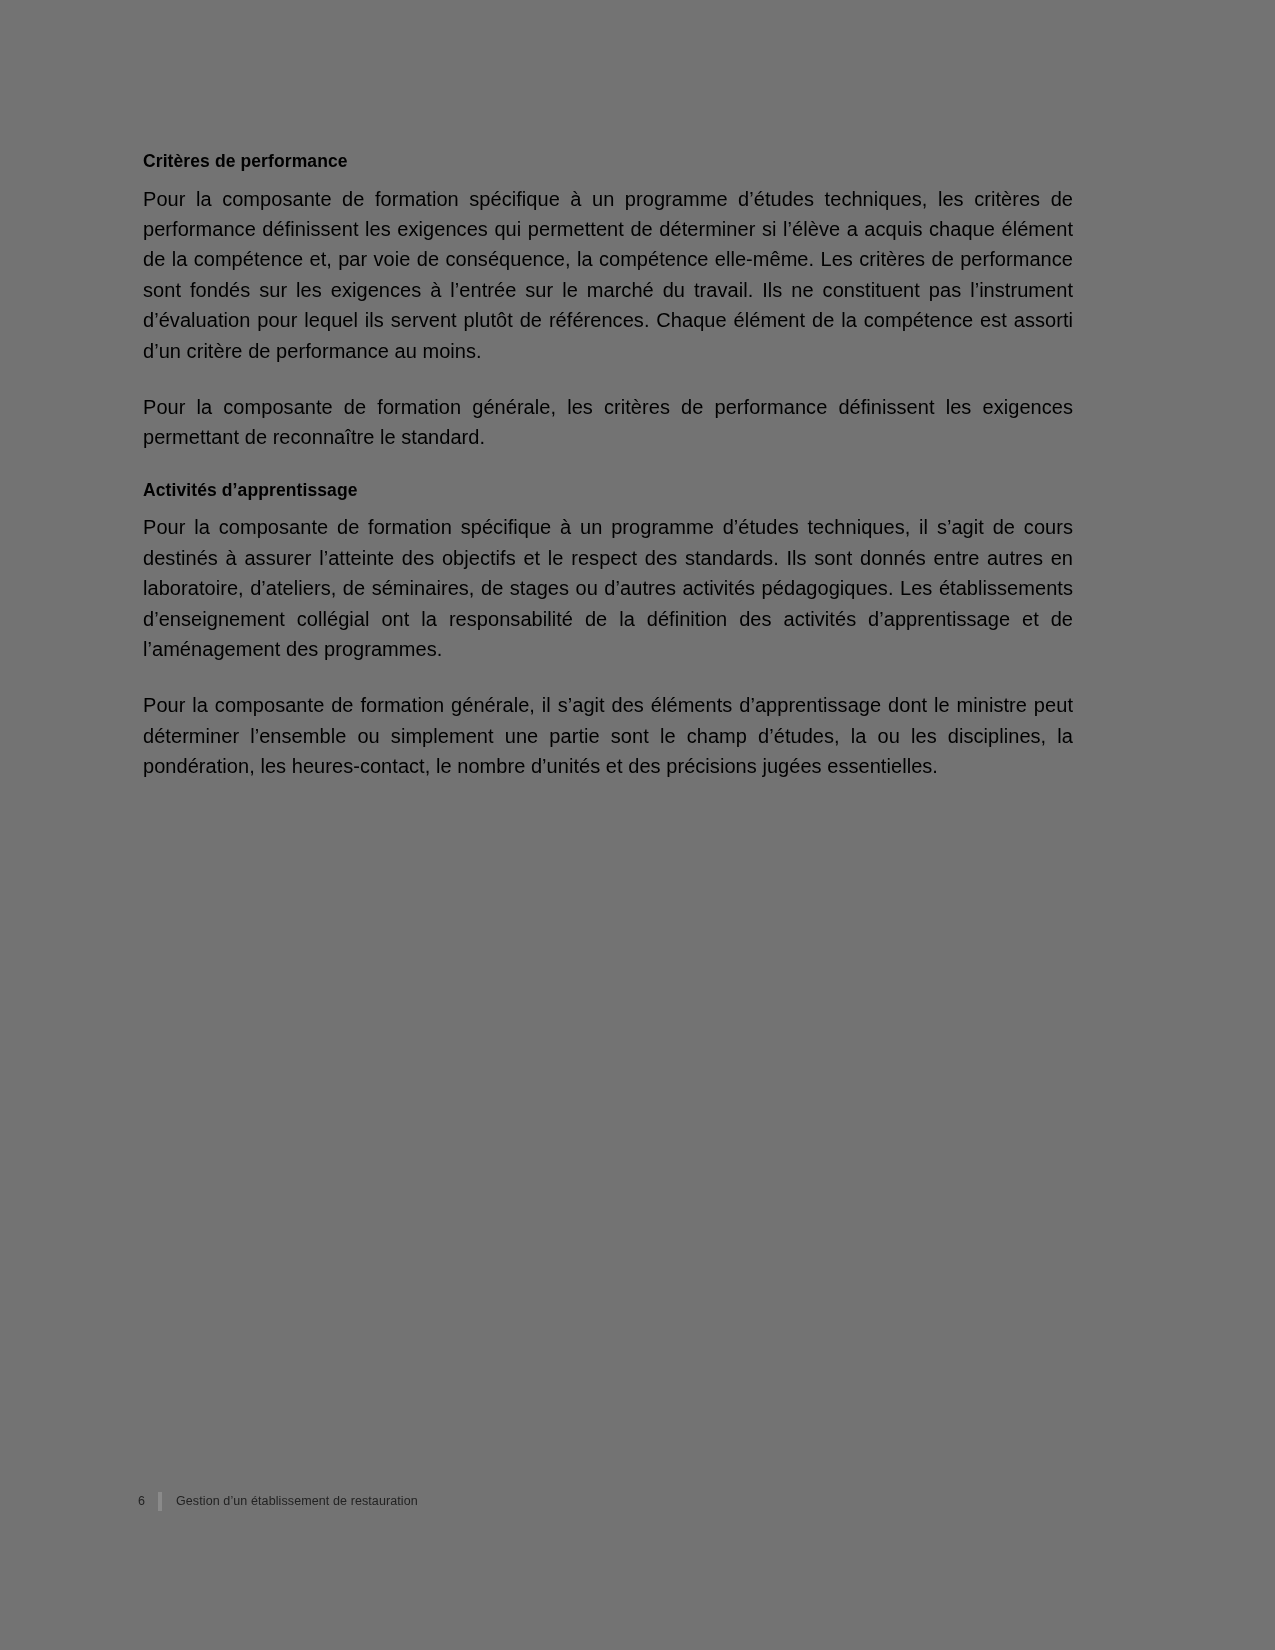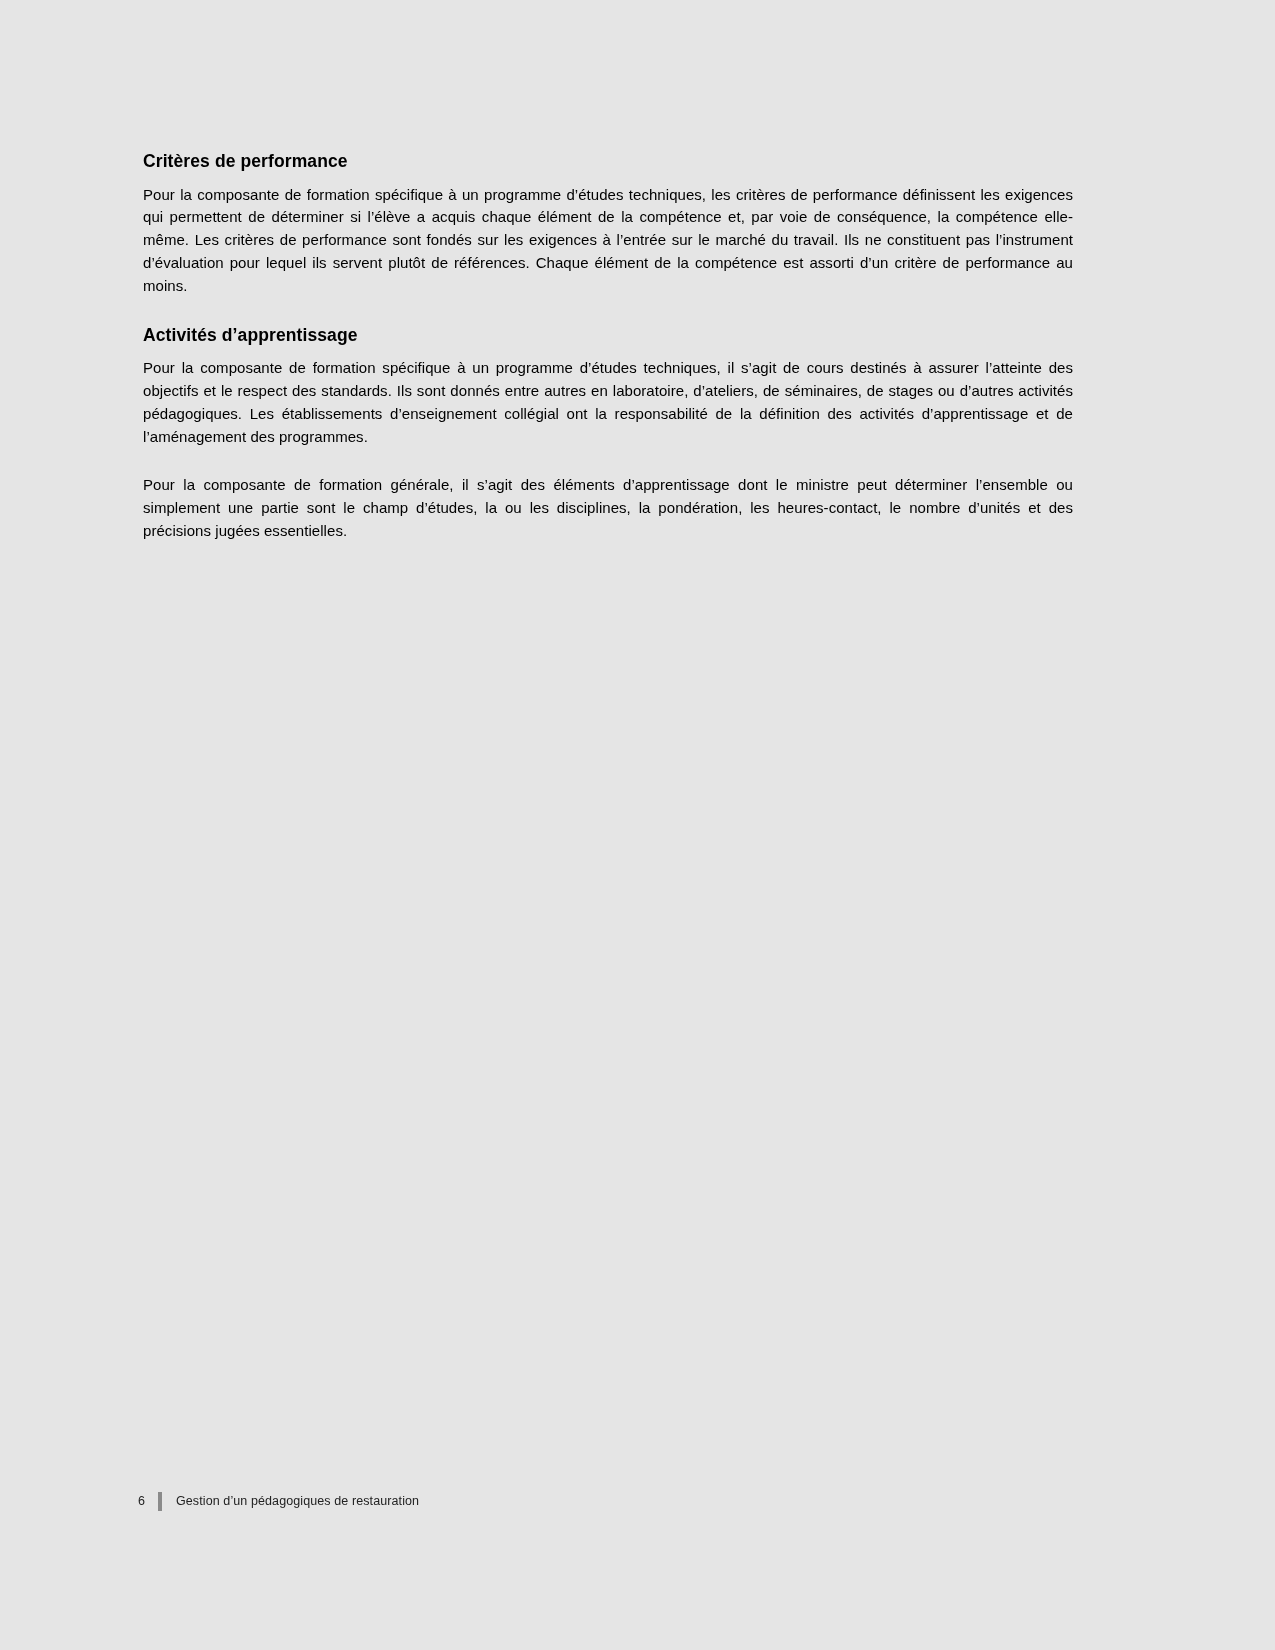--- a/index.html
+++ b/index.html
@@ -4,21 +4,21 @@
 <style>
   html, body {
     margin: 0;
     padding: 0;
     background: #ffffff;
   }
   .page {
     position: relative;
     width: 1275px;
     height: 1650px;
-    background: #e5e5e5;
+    background: #737373;
     font-family: "Liberation Sans", sans-serif;
     color: #000000;
     box-sizing: border-box;
   }
   .content {
     position: absolute;
     left: 143px;
     top: 150px;
     width: 930px;
   }
@@ -26,21 +26,21 @@
     font-size: 17.5px;
     font-weight: bold;
     line-height: 1.35;
     margin: 0 0 10px 0;
     letter-spacing: 0.1px;
   }
   .section-heading.second {
     margin-top: 16px;
   }
   p.body-par {
-    font-size: 15px;
+    font-size: 20px;
     line-height: 1.52;
     margin: 0 0 26px 0;
     text-align: justify;
     text-justify: inter-word;
     letter-spacing: 0.05px;
   }
   p.body-par.last {
     margin-bottom: 0;
   }
   .footer {
@@ -73,29 +73,30 @@
 <body>
 
 <div class="page">
 
   <div class="content">
 
     <h2 class="section-heading">Critères de performance</h2>
 
     <p class="body-par">Pour la composante de formation spécifique à un programme d’études techniques, les critères de performance définissent les exigences qui permettent de déterminer si l’élève a acquis chaque élément de la compétence et, par voie de conséquence, la compétence elle-même. Les critères de performance sont fondés sur les exigences à l’entrée sur le marché du travail. Ils ne constituent pas l’instrument d’évaluation pour lequel ils servent plutôt de références. Chaque élément de la compétence est assorti d’un critère de performance au moins.</p>
 
+    <p class="body-par">Pour la composante de formation générale, les critères de performance définissent les exigences permettant de reconnaître le standard.</p>
 
 
     <h2 class="section-heading second">Activités d’apprentissage</h2>
 
     <p class="body-par">Pour la composante de formation spécifique à un programme d’études techniques, il s’agit de cours destinés à assurer l’atteinte des objectifs et le respect des standards. Ils sont donnés entre autres en laboratoire, d’ateliers, de séminaires, de stages ou d’autres activités pédagogiques. Les établissements d’enseignement collégial ont la responsabilité de la définition des activités d’apprentissage et de l’aménagement des programmes.</p>
 
     <p class="body-par last">Pour la composante de formation générale, il s’agit des éléments d’apprentissage dont le ministre peut déterminer l’ensemble ou simplement une partie sont le champ d’études, la ou les disciplines, la pondération, les heures-contact, le nombre d’unités et des précisions jugées essentielles.</p>
 
   </div>
 
   <div class="footer">
     <span class="footer-page-number">6</span>
     <span class="footer-rule"></span>
-    <span class="footer-title">Gestion d’un pédagogiques de restauration</span>
+    <span class="footer-title">Gestion d’un établissement de restauration</span>
   </div>
 
 </div>
 
 </body></html>

